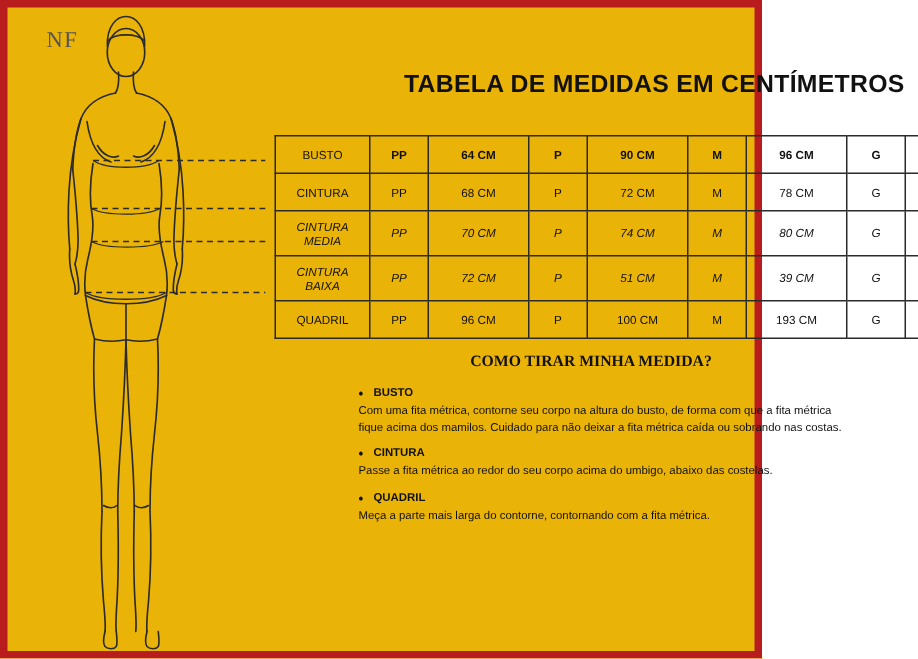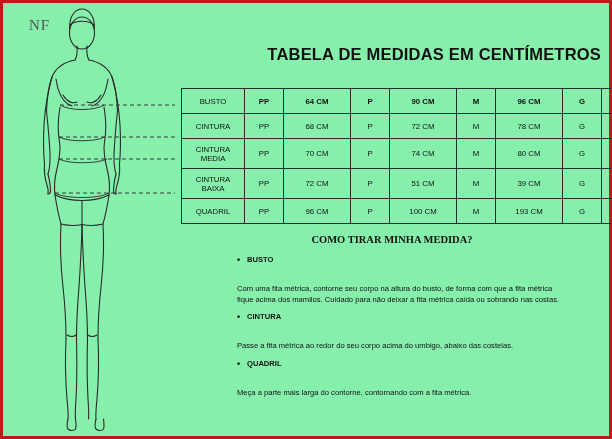--- a/index.html
+++ b/index.html
@@ -9,25 +9,25 @@
   body {
     width: 612px;
     height: 439px;
     background: #ffffff;
     font-family: "Liberation Sans", sans-serif;
     color: #111111;
     overflow: hidden;
   }
   .page {
     position: relative;
-    width: 612px;
+    width: 508px;
     height: 439px;
-    border: 3px solid #b91c1c;
+    border: 5px solid #b91c1c;
     box-sizing: border-box;
-    background: #86efac;
+    background: #eab308;
   }
 
   
   .figure-panel {
     position: absolute;
     left: 0;
     top: 0;
     width: 172px;
     height: 437px;
   }
@@ -92,20 +92,21 @@
     font-weight: bold;
   }
   .size-table tr.head td.rowlabel {
     font-weight: normal;
   }
   .size-table td.bold-val {
     font-weight: bold;
   }
   .tall td {
     height: 27px;
+    font-style: italic;
   }
 
   
   .howto-title {
     position: absolute;
     left: 178px;
     top: 231px;
     width: 422px;
     text-align: center;
     font-size: 10.5px;
@@ -134,21 +135,21 @@
   .howto .bullet-line::before {
     content: "\2022";
     position: absolute;
     left: -10px;
     top: -1px;
     font-size: 9px;
   }
   .howto .body {
     display: block;
     margin-left: 2px;
-    margin-top: 18px;
+    margin-top: 1px;
     font-weight: normal;
     text-align: left;
   }
 </style>
 </head>
 <body>
 
 <div class="page">
 
   <div class="figure-panel">

